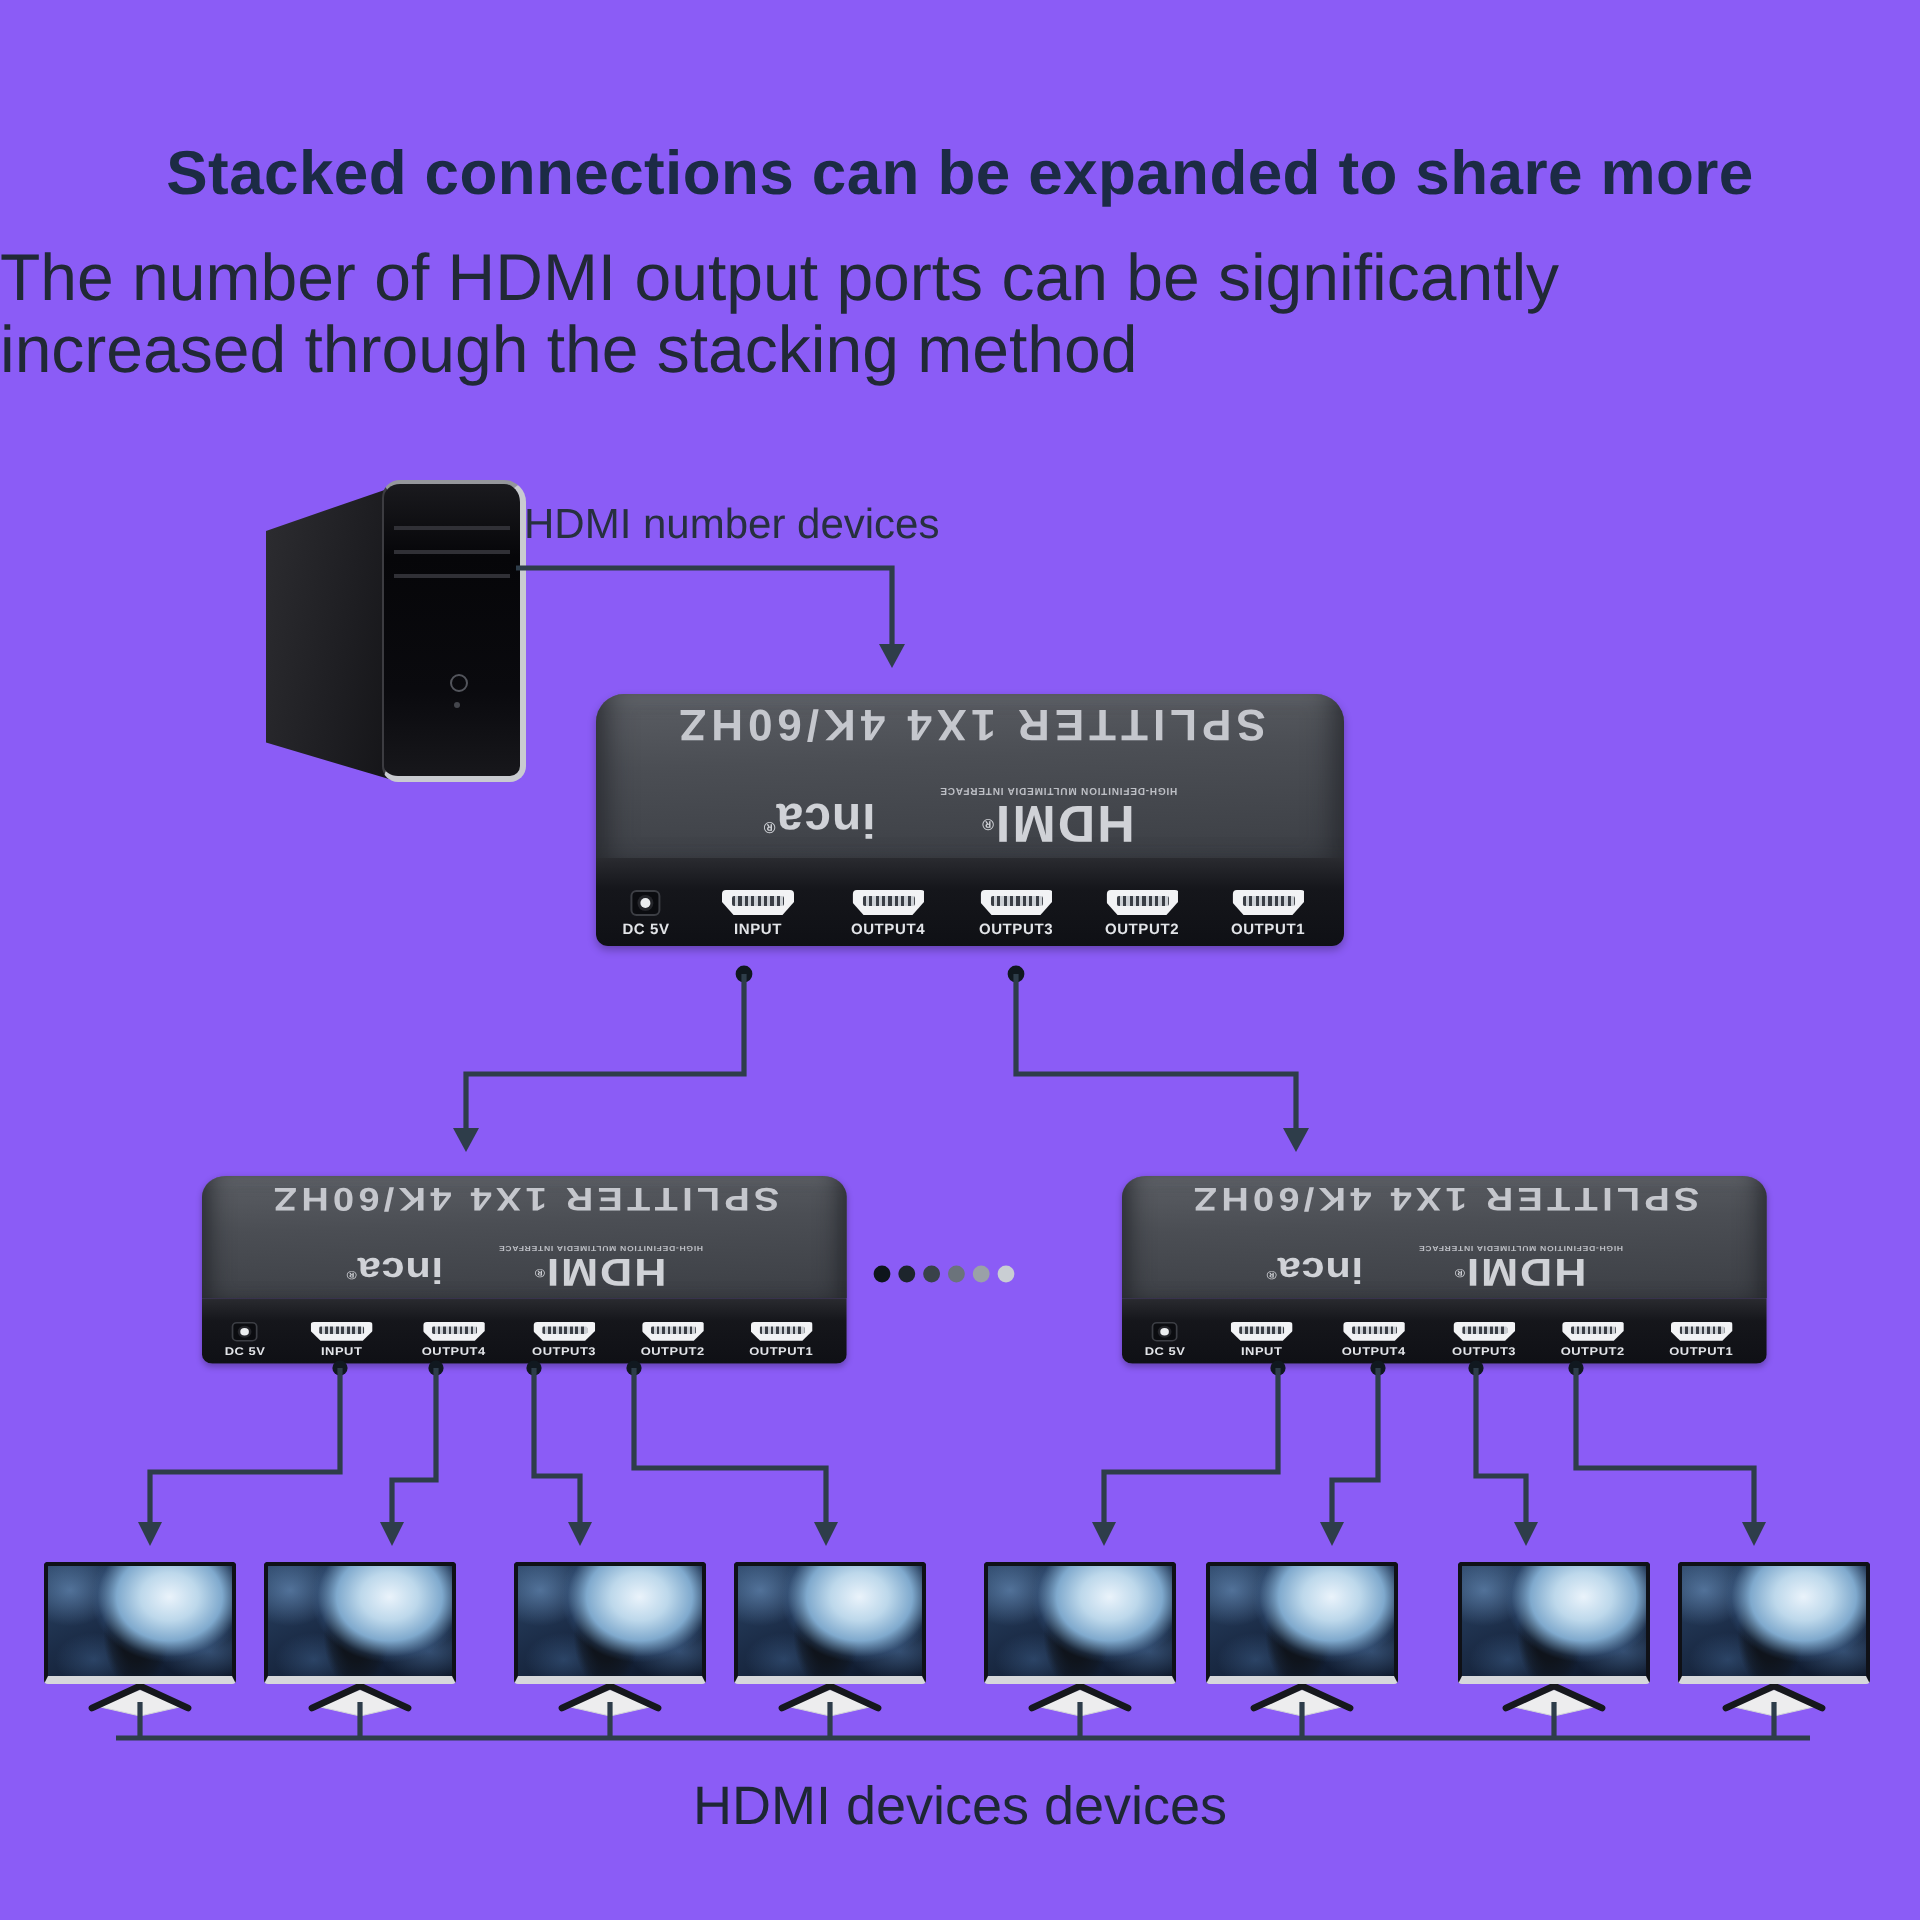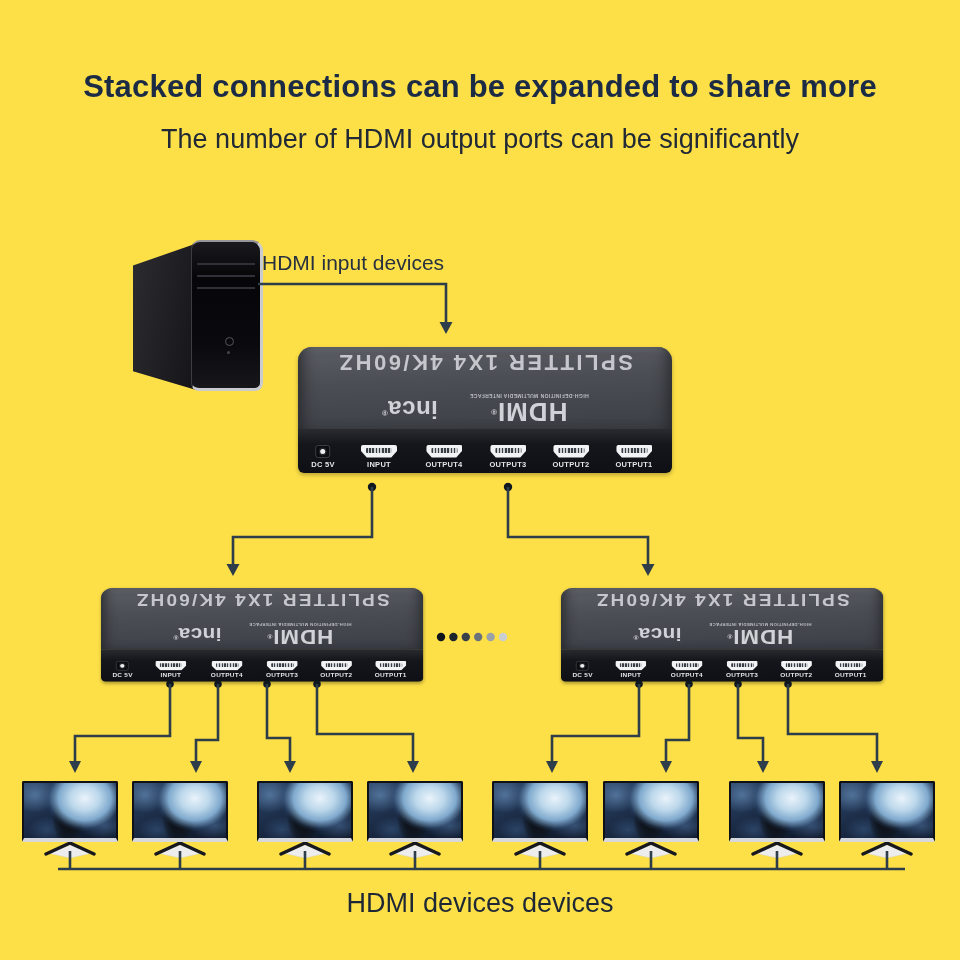--- a/index.html
+++ b/index.html
@@ -1,22 +1,22 @@
 <!DOCTYPE html>
 <html><head>
 <meta charset="utf-8">
 <style>
   html,body{margin:0;padding:0;background:#fff;}
-  .stage{position:relative;width:960px;height:960px;background:#fde047;overflow:hidden;
+  .stage{position:relative;width:960px;height:960px;background:#8b5cf6;overflow:hidden;
          font-family:"Liberation Sans",sans-serif;}
   
   .title{position:absolute;left:0;right:0;top:68px;text-align:center;
          font-weight:700;font-size:31px;line-height:1.2;color:#1c2b45;letter-spacing:.2px;}
-  .subtitle{position:absolute;left:0;right:0;top:121px;text-align:center;
-         font-weight:400;font-size:27px;line-height:36px;color:#212936;}
+  .subtitle{position:absolute;left:0;right:0;top:121px;
+         font-weight:400;font-size:33px;line-height:36px;color:#212936;}
   .input-label{position:absolute;left:262px;top:251px;font-size:21px;color:#27303f;}
   .display-label{position:absolute;left:0;right:0;top:888px;text-align:center;
          font-size:27px;color:#1e2735;}
   
   .pc{position:absolute;left:133px;top:237px;width:132px;height:158px;}
   .pc-side{position:absolute;left:0;top:0;width:64px;height:158px;
          background:linear-gradient(100deg,#2d2d31 0%,#1e1e22 60%,#141417 100%);
          clip-path:polygon(0 18%,100% 4%,100% 97%,0 85%);}
   .pc-front{position:absolute;left:58px;top:3px;width:72px;height:151px;box-sizing:border-box;
          background:linear-gradient(180deg,#1a1a1e 0%,#060609 25%,#0a0a0e 70%,#17171b 100%);
@@ -72,31 +72,32 @@
   .mon-stand{display:block;}
 </style>
 </head>
 <body>
 
 <div class="stage">
 
   <div class="title">Stacked connections can be expanded to share more</div>
   <div class="subtitle">
     <div>The number of HDMI output ports can be significantly</div>
+    <div>increased through the stacking method</div>
   </div>
 
   <div class="pc">
     <div class="pc-side"></div>
     <div class="pc-front"></div>
     <div class="pc-bays"></div>
     <div class="pc-btn"></div>
     <div class="pc-dot"></div>
   </div>
 
-  <div class="input-label">HDMI input devices</div>
+  <div class="input-label">HDMI number devices</div>
 
   <div class="splitter" style="left:298px;top:347px;">
     <div class="sp-body">
       <div class="sp-top">
         <div class="sp-face">
           <div class="sp-brand-row">
             <div class="sp-hdmi">
               <span class="sp-hdmi-word">HDMI</span><span class="reg">®</span>
               <div class="sp-hdmi-sub">HIGH-DEFINITION MULTIMEDIA INTERFACE</div>
             </div>

